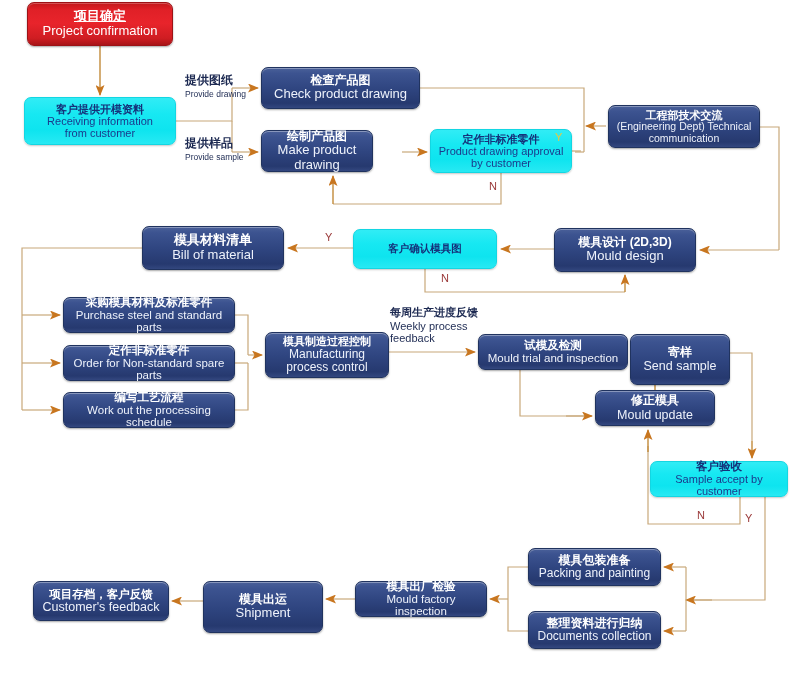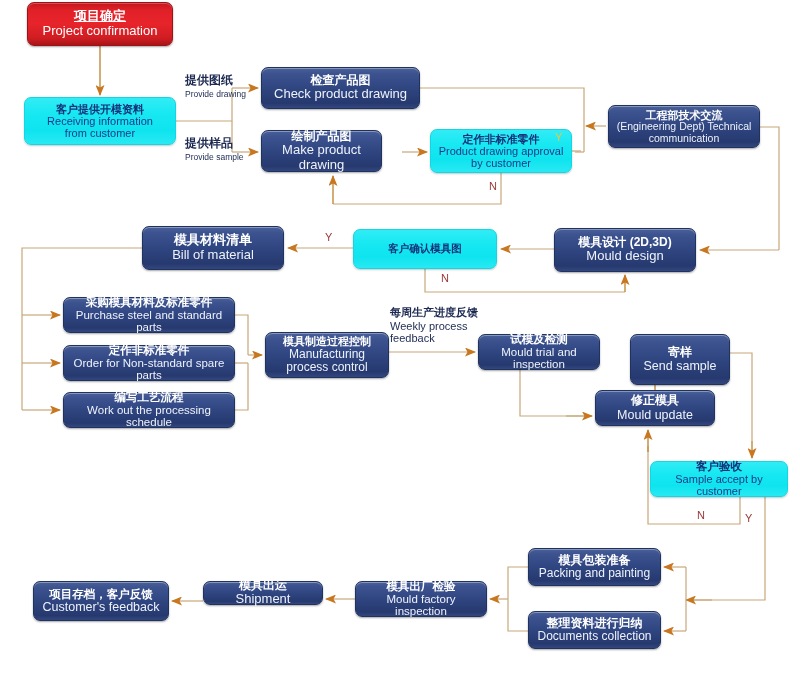--- a/index.html
+++ b/index.html
@@ -146,21 +146,21 @@
         <span class="en" style="font-size: 13px;">Project confirmation</span>
       </div>
       <div class="node n-cyan" style="left: 24px; top: 97px; width: 152px; height: 48px;">
         <span class="cn" style="font-size: 11px;">客户提供开模资料</span>
         <span class="en" style="font-size: 11px;">Receiving information<br>from customer</span>
       </div>
       <div class="node n-blue" style="left: 261px; top: 67px; width: 159px; height: 42px;">
         <span class="cn" style="font-size: 12px;">检查产品图</span>
         <span class="en" style="font-size: 13px;">Check product drawing</span>
       </div>
-      <div class="node n-blue" style="left: 261px; top: 130px; width: 121px; height: 42px;">
+      <div class="node n-blue" style="left: 261px; top: 130px; width: 112px; height: 42px;">
         <span class="cn" style="font-size: 12px;">绘制产品图</span>
         <span class="en" style="font-size: 13px;">Make product drawing</span>
       </div>
       <div class="node n-cyan" style="left: 430px; top: 129px; width: 142px; height: 44px;">
         <span class="cn" style="font-size: 11px;">定作非标准零件</span>
         <span class="en" style="font-size: 11px;">Product drawing approval<br>by customer</span>
       </div>
       <div class="node n-blue" style="left: 608px; top: 105px; width: 152px; height: 43px;">
         <span class="cn" style="font-size: 11px;">工程部技术交流</span>
         <span class="en" style="font-size: 10.5px;">(Engineering Dept) Technical<br>communication</span>
@@ -185,21 +185,21 @@
         <span class="en" style="font-size: 11.5px;">Order for Non-standard spare parts</span>
       </div>
       <div class="node n-blue" style="left: 63px; top: 392px; width: 172px; height: 36px;">
         <span class="cn" style="font-size: 11.5px;">编写工艺流程</span>
         <span class="en" style="font-size: 11.5px;">Work out the processing schedule</span>
       </div>
       <div class="node n-blue" style="left: 265px; top: 332px; width: 124px; height: 46px;">
         <span class="cn" style="font-size: 11px;">模具制造过程控制</span>
         <span class="en" style="font-size: 12px;">Manufacturing<br>process control</span>
       </div>
-      <div class="node n-blue" style="left: 478px; top: 334px; width: 122px; height: 36px;">
+      <div class="node n-blue" style="left: 478px; top: 334px; width: 150px; height: 36px;">
         <span class="cn" style="font-size: 11.5px;">试模及检测</span>
         <span class="en" style="font-size: 11.5px;">Mould trial and inspection</span>
       </div>
       <div class="node n-blue" style="left: 630px; top: 334px; width: 100px; height: 51px;">
         <span class="cn" style="font-size: 12px;">寄样</span>
         <span class="en" style="font-size: 12.5px;">Send sample</span>
       </div>
       <div class="node n-blue" style="left: 595px; top: 390px; width: 120px; height: 36px;">
         <span class="cn" style="font-size: 12px;">修正模具</span>
         <span class="en" style="font-size: 12.5px;">Mould update</span>
@@ -213,21 +213,21 @@
         <span class="en" style="font-size: 12px;">Packing and painting</span>
       </div>
       <div class="node n-blue" style="left: 528px; top: 611px; width: 133px; height: 38px;">
         <span class="cn" style="font-size: 12px;">整理资料进行归纳</span>
         <span class="en" style="font-size: 12px;">Documents collection</span>
       </div>
       <div class="node n-blue" style="left: 355px; top: 581px; width: 132px; height: 36px;">
         <span class="cn" style="font-size: 11.5px;">模具出厂检验</span>
         <span class="en" style="font-size: 11.5px;">Mould factory inspection</span>
       </div>
-      <div class="node n-blue" style="left: 203px; top: 581px; width: 120px; height: 24px;">
+      <div class="node n-blue" style="left: 203px; top: 581px; width: 120px; height: 52px;">
         <span class="cn" style="font-size: 12px;">模具出运</span>
         <span class="en" style="font-size: 13px;">Shipment</span>
       </div>
       <div class="node n-blue" style="left: 33px; top: 581px; width: 136px; height: 40px;">
         <span class="cn" style="font-size: 11.5px;">项目存档，客户反馈</span>
         <span class="en" style="font-size: 12.5px;">Customer's feedback</span>
       </div>
     </div>
   <div id="labels-layer">
       <div class="elabel" style="left: 185px; top: 72px;">

